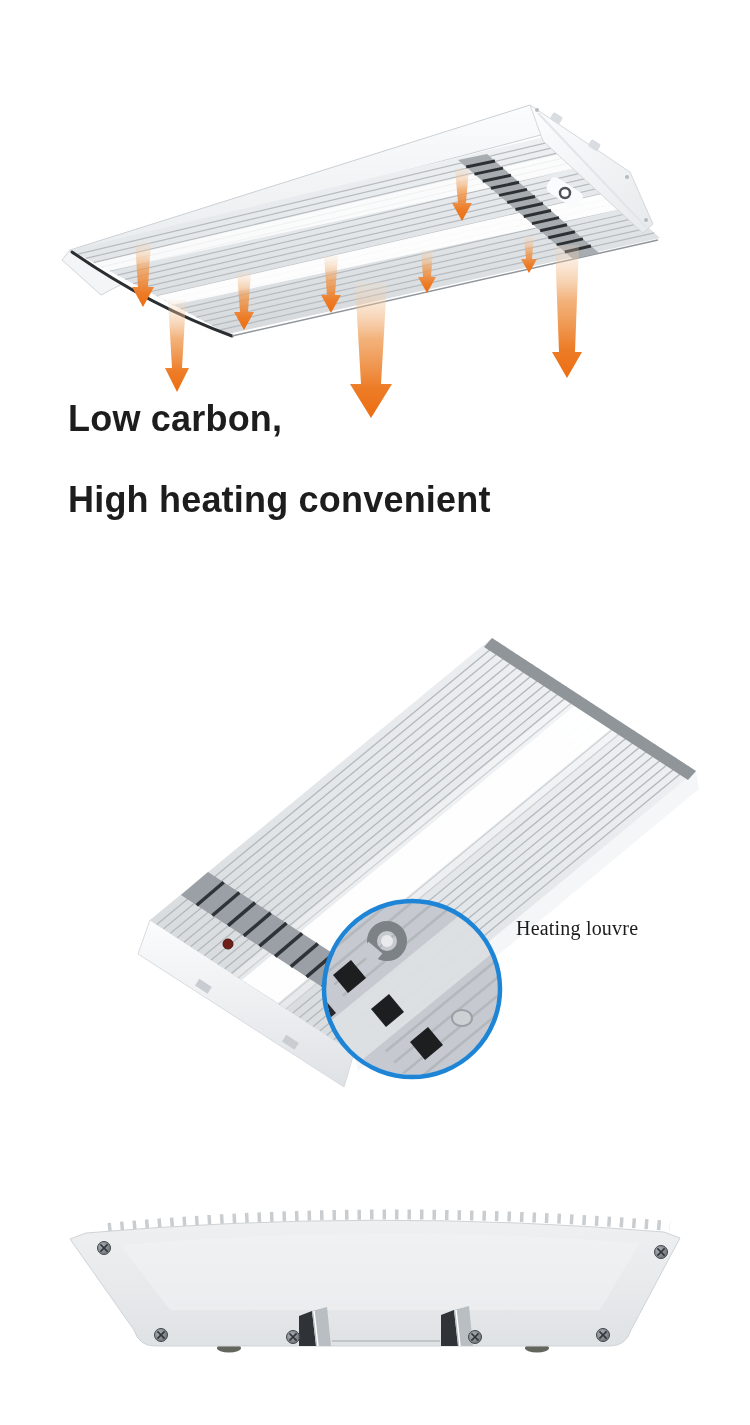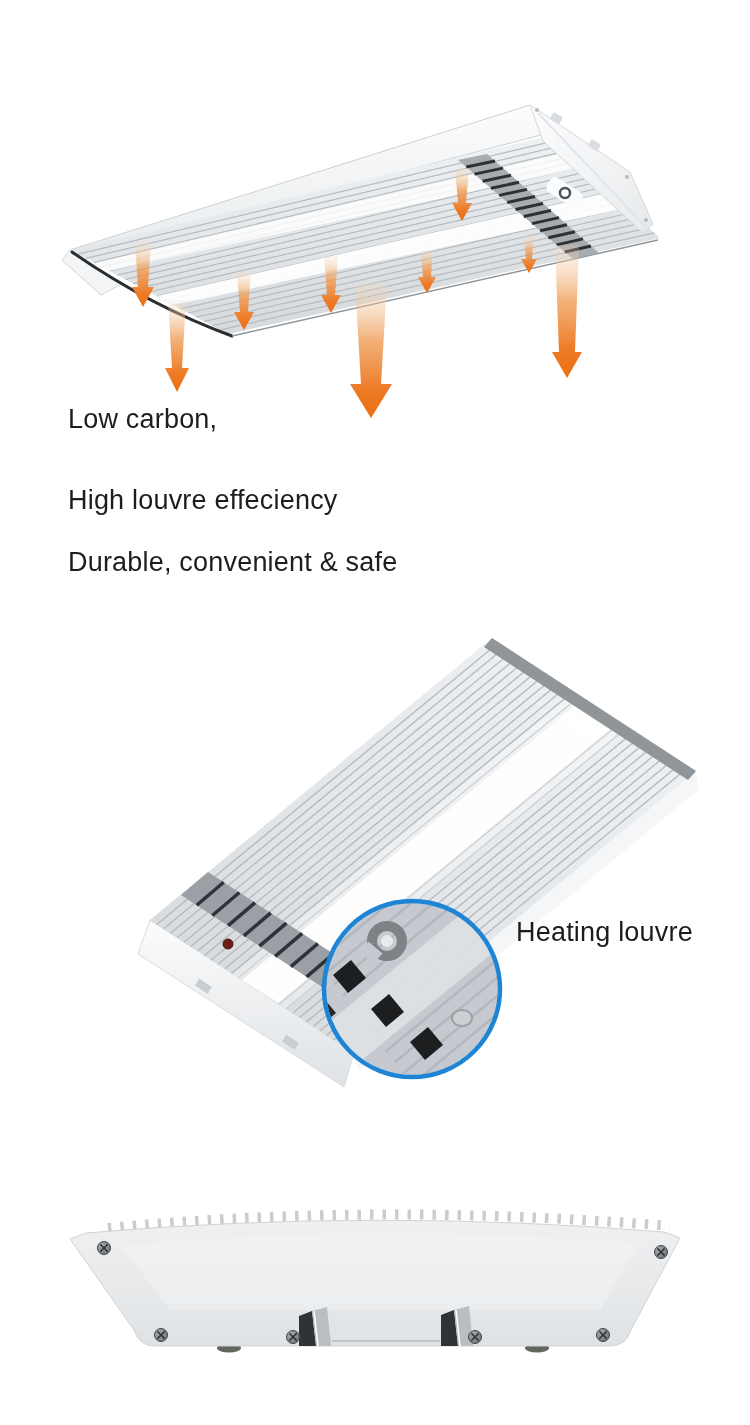--- a/index.html
+++ b/index.html
@@ -1,28 +1,28 @@
 <!DOCTYPE html>
 <html><head>
 <meta charset="utf-8">
 <style>
   html,body{margin:0;padding:0;}
   body{width:750px;height:1425px;background:#ffffff;position:relative;overflow:hidden;
        font-family:"Liberation Sans", sans-serif;}
   .stage{position:absolute;left:0;top:0;width:750px;height:1425px;}
   svg{display:block;}
   .illus{position:absolute;left:0;}
-  .feature{position:absolute;left:68px;color:#1d1d1d;font-size:27px;line-height:30px;
-           letter-spacing:0.2px;white-space:nowrap;}
+  .feature{position:absolute;left:68px;color:#1d1d1d;font-size:36px;line-height:30px;
+           letter-spacing:0.2px;white-space:nowrap;font-weight:bold;}
   .feature .ln{display:block;}
   #feature-1{top:404px;}
   #feature-2{top:485px;}
   #feature-3{top:547px;}
-  .callout-label{position:absolute;left:516px;top:917px;color:#1c1c1c;font-size:27px;
-                 white-space:nowrap;letter-spacing:0.2px;}
+  .callout-label{position:absolute;left:516px;top:917px;color:#1c1c1c;font-size:20px;
+                 white-space:nowrap;letter-spacing:0.2px;font-family:Liberation Serif, serif;}
 </style>
 </head>
 <body>
 
 <div class="stage">
 
   <svg class="illus" style="top:0" width="750" height="430" viewBox="0 0 750 430">
     <defs>
       <linearGradient id="heatGrad" x1="0" y1="0" x2="0" y2="1">
         <stop offset="0" stop-color="#F6DCC2" stop-opacity="0.2"></stop>
@@ -117,24 +117,23 @@
       <path fill="url(#heatGrad)" d="M455,168 L469,168 L466,203 L472,203 L462,221 L452,203 L458,203 Z"></path>
       <path fill="url(#heatGrad)" d="M524,236 L534,236 L532,259 L537,259 L529,273 L521,259 L526,259 Z"></path>
       <path fill="url(#heatGrad)" d="M555,245 L579,245 L575,352 L582,352 L567,378 L552,352 L559,352 Z"></path>
     </g>
   </svg>
 
   <div class="feature" id="feature-1">
     <span class="ln">Low carbon,</span>
   </div>
   <div class="feature" id="feature-2">
-    <span class="ln">High louvre effeciency</span>
+    <span class="ln">High heating convenient</span>
   </div>
   <div class="feature" id="feature-3">
-    <span class="ln">Durable, convenient &amp; safe</span>
   </div>
 
   <svg class="illus" style="top:610px" width="750" height="500" viewBox="0 0 750 500">
     <defs>
       <linearGradient id="midFace" x1="1" y1="0" x2="0" y2="1">
         <stop offset="0" stop-color="#f1f3f5"></stop>
         <stop offset="0.6" stop-color="#e2e5e8"></stop>
         <stop offset="1" stop-color="#d3d6d9"></stop>
       </linearGradient>
       <linearGradient id="skirtFace" x1="0" y1="0" x2="0" y2="1">

